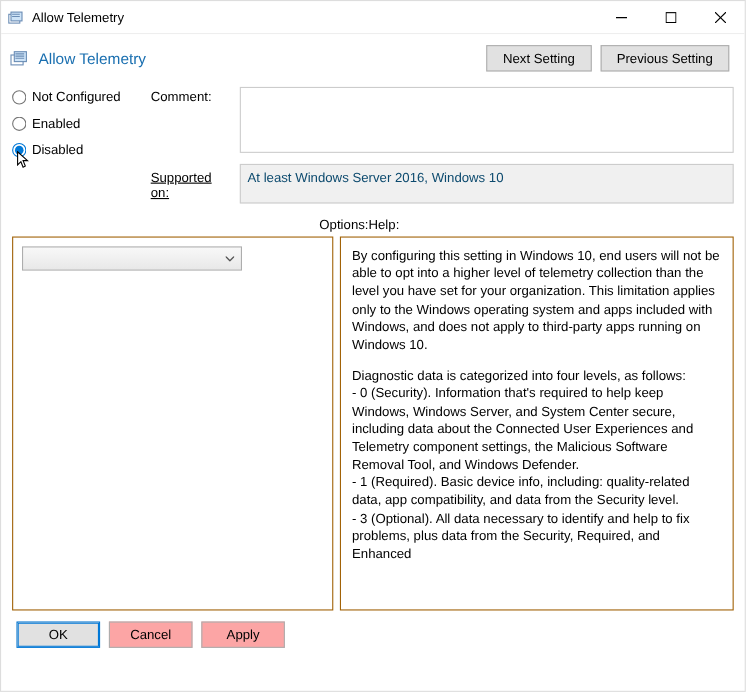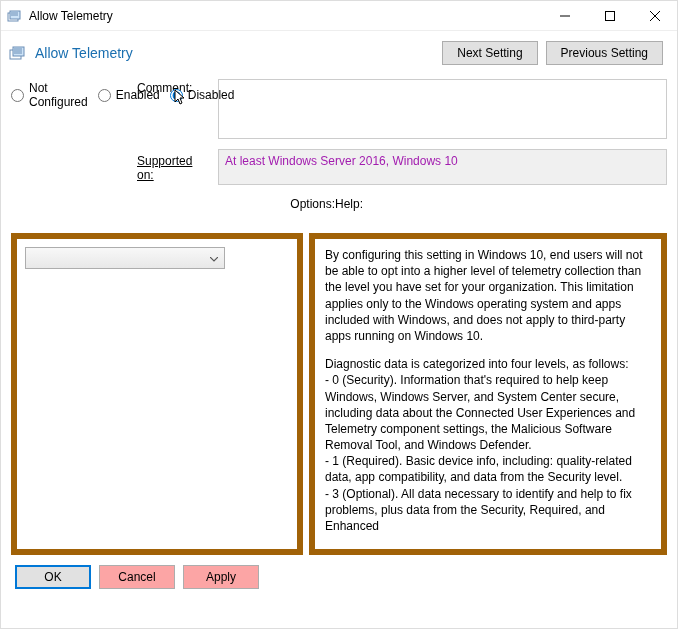--- a/index.html
+++ b/index.html
@@ -56,21 +56,21 @@
       font-family: inherit;
     }
     .config-grid {
       display: grid;
       grid-template-columns: 120px 75px 1fr;
       padding: 4px 10px 8px 10px;
       column-gap: 6px;
       row-gap: 10px;
       align-items: start;
     }
-    .radio-group { display: flex; flex-direction: row; gap: 10px; padding-top: 2px; }
+    .radio-group { display: flex; flex-direction: column; gap: 10px; padding-top: 2px; }
     .radio-item { display: flex; align-items: center; gap: 5px; cursor: pointer; position: relative; }
     .radio-item input { width: 13px; height: 13px; accent-color: #0078d7; }
     .cursor-overlay {
       position: absolute;
       left: 4px; top: 8px;
       font-size: 14px;
       pointer-events: none;
     }
     .label-cell { font-size: 12px; padding-top: 2px; }
     .textbox {
@@ -84,38 +84,37 @@
       overflow-y: scroll;
     }
     .comment-box { height: 60px; }
     .supported-box {
       border: 1px solid #cccccc;
       background: #f0f0f0;
       padding: 4px 6px;
       height: 36px;
       overflow-y: scroll;
       font-size: 12px;
-      color: #a21caf;
+      color: #0c4a6e;
     }
     .split-labels {
       display: flex;
       padding: 4px 12px 4px 12px;
     }
     .split-labels > div:first-child { width: 322px; text-align: right; }
     .panes {
       display: flex;
       padding: 0 10px;
       gap: 6px;
       height: 340px;
     }
     .pane {
-      border: 6px solid #a16207;
+      border: 1px solid #a16207;
       background: #fff;
       overflow: auto;
-      margin-top: 18px;
     }
     .options-pane {
       width: 292px;
       padding: 8px;
     }
     .help-pane {
       flex: 1;
       padding: 8px 10px;
       font-size: 12px;
       line-height: 1.35;

